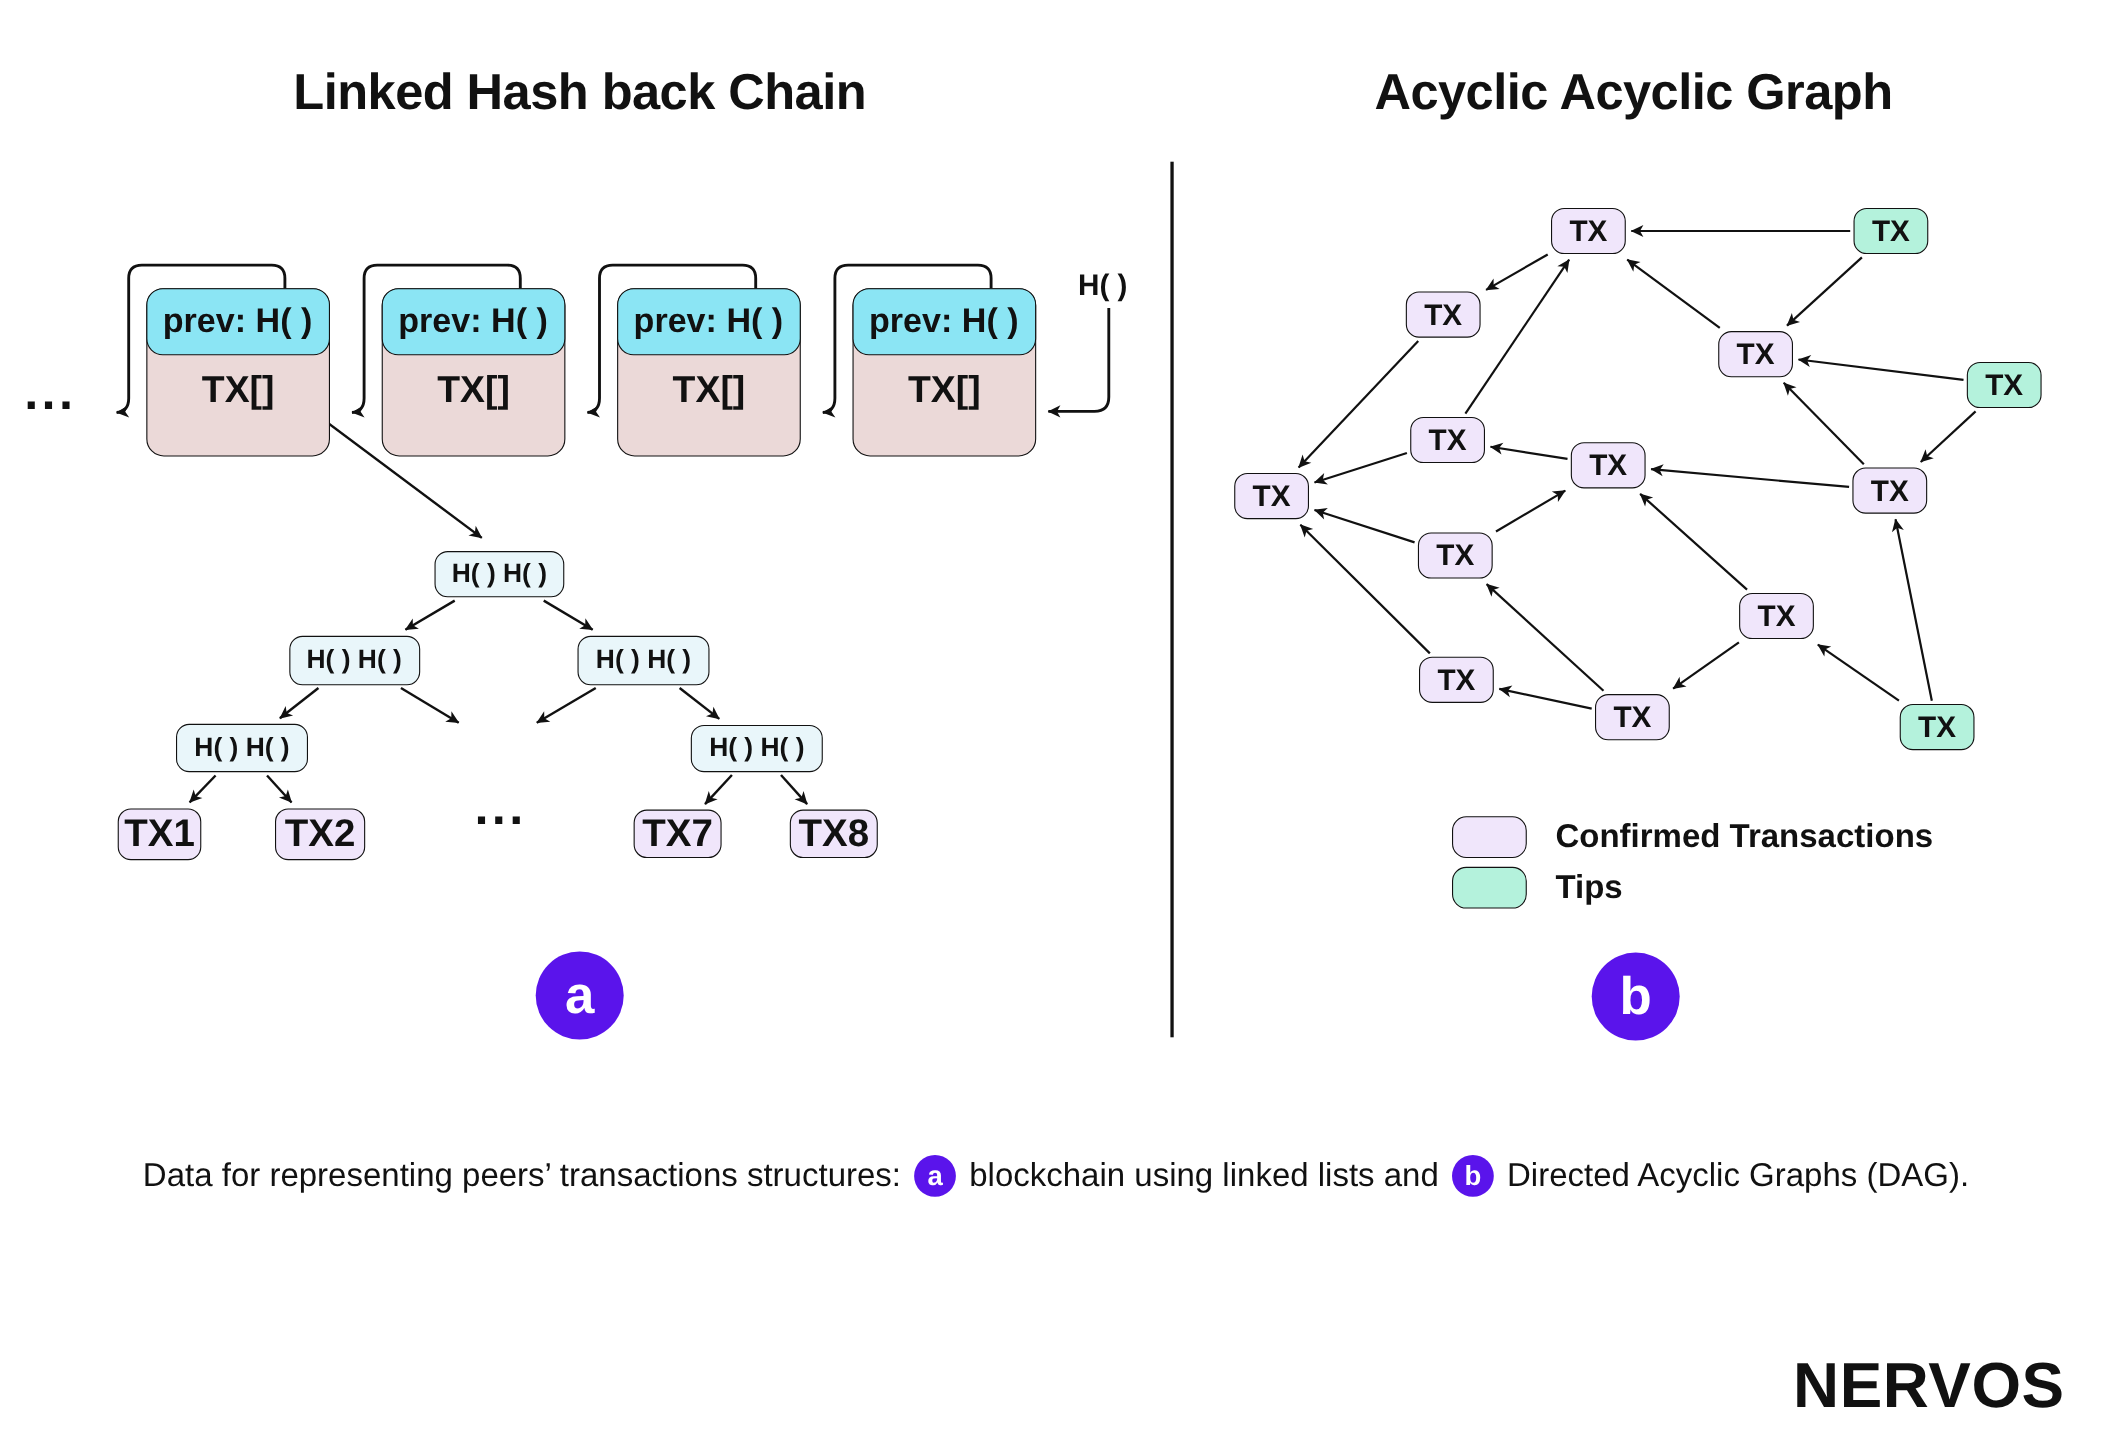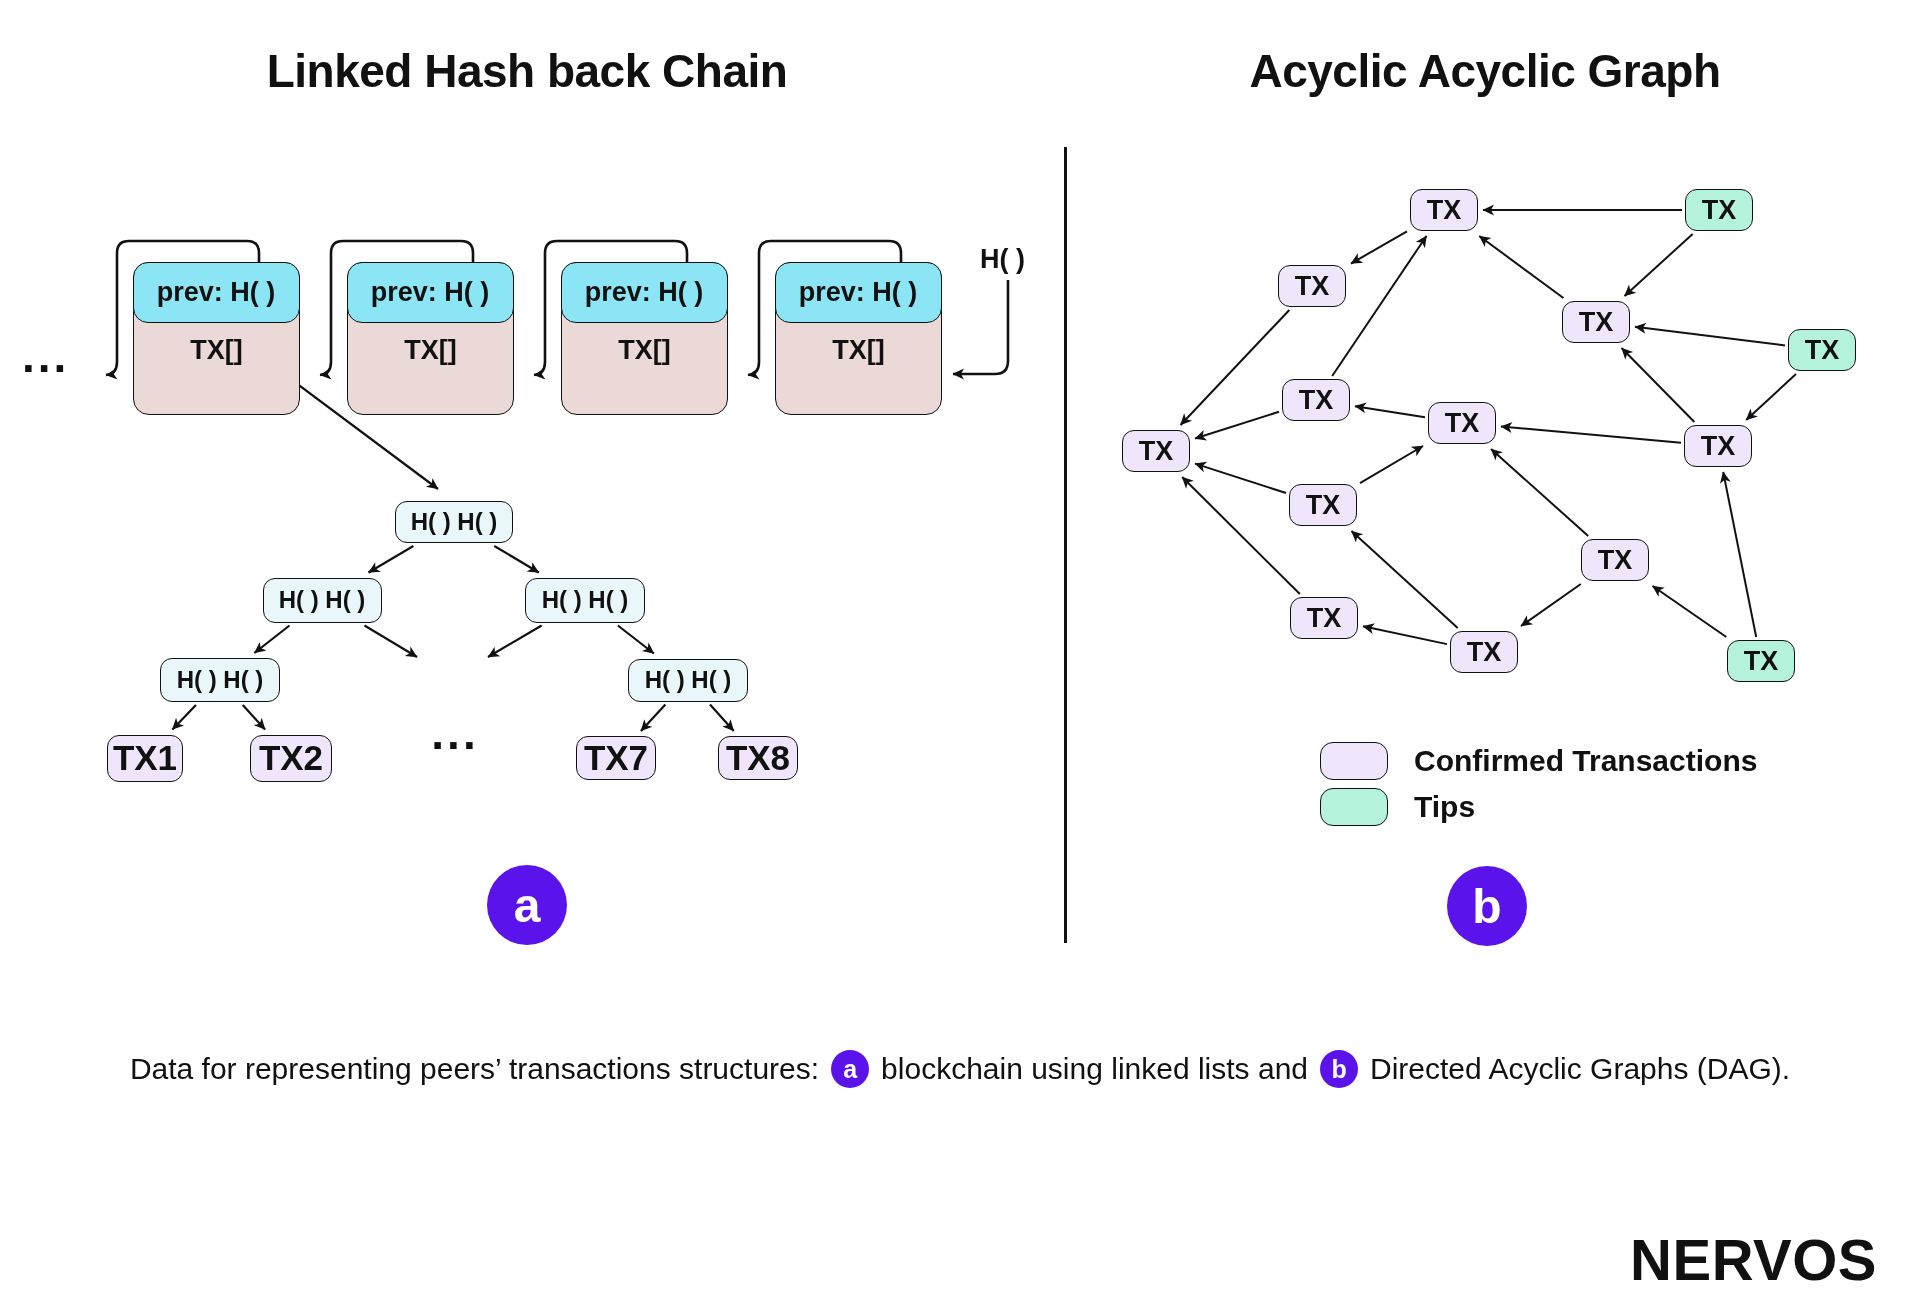--- a/index.html
+++ b/index.html
@@ -1,32 +1,32 @@
 <!DOCTYPE html>
 <html style="--ink: #111111; --cyan: #8BE5F4; --pink: #EBD9D8; --treebox: #E9F6FA; --lav: #F0E6FB; --mint: #B4F2DC; --purple: #5A14EB;"><head>
 <meta charset="utf-8">
 <style>
   html,body{margin:0;padding:0;background:#fff;}
   body{width:1920px;height:1307px;position:relative;overflow:hidden;
        font-family:"Liberation Sans","DejaVu Sans",sans-serif;color:var(--ink,#111);}
   #canvas{position:absolute;inset:0;width:1920px;height:1307px;}
-  .title{position:absolute;top:44px;font-size:46px;font-weight:800;letter-spacing:-0.5px;
+  .title{position:absolute;top:56px;font-size:46px;font-weight:800;letter-spacing:-0.5px;
          text-align:center;white-space:nowrap;transform:translateX(-50%);}
   #arrows{position:absolute;left:0;top:0;z-index:1;}
   .divider{position:absolute;left:1064px;top:147px;width:3px;height:796px;background:#111;}
 
   
   .block{position:absolute;width:167px;height:153px;border:1.5px solid #111;border-radius:16px;
          background:var(--pink);box-sizing:border-box;z-index:2;}
   .block-header{position:absolute;left:-1.5px;top:-1.5px;width:167px;height:61px;
                 border:1.5px solid #111;border-radius:15px;background:var(--cyan);
                 box-sizing:border-box;display:flex;align-items:center;justify-content:center;
-                font-size:27px;font-weight:700;}
+                font-size:31px;font-weight:700;}
   .block-body{position:absolute;left:0;top:72px;width:100%;text-align:center;
-              font-size:27px;font-weight:700;}
+              font-size:34px;font-weight:700;}
 
   .hash-label{position:absolute;font-size:27px;font-weight:700;z-index:2;}
   .ellipsis{position:absolute;font-size:46px;font-weight:800;line-height:1;letter-spacing:3px;z-index:2;}
 
   
   .tnode{position:absolute;border:1.6px solid #111;border-radius:12px;background:var(--treebox);
          display:flex;align-items:center;justify-content:center;font-size:24px;font-weight:700;
          box-sizing:border-box;z-index:2;white-space:nowrap;}
   .tnode.leaf{background:var(--lav);font-size:35px;}
   .dnode{position:absolute;width:68px;height:42px;border:1.6px solid #111;border-radius:12px;

